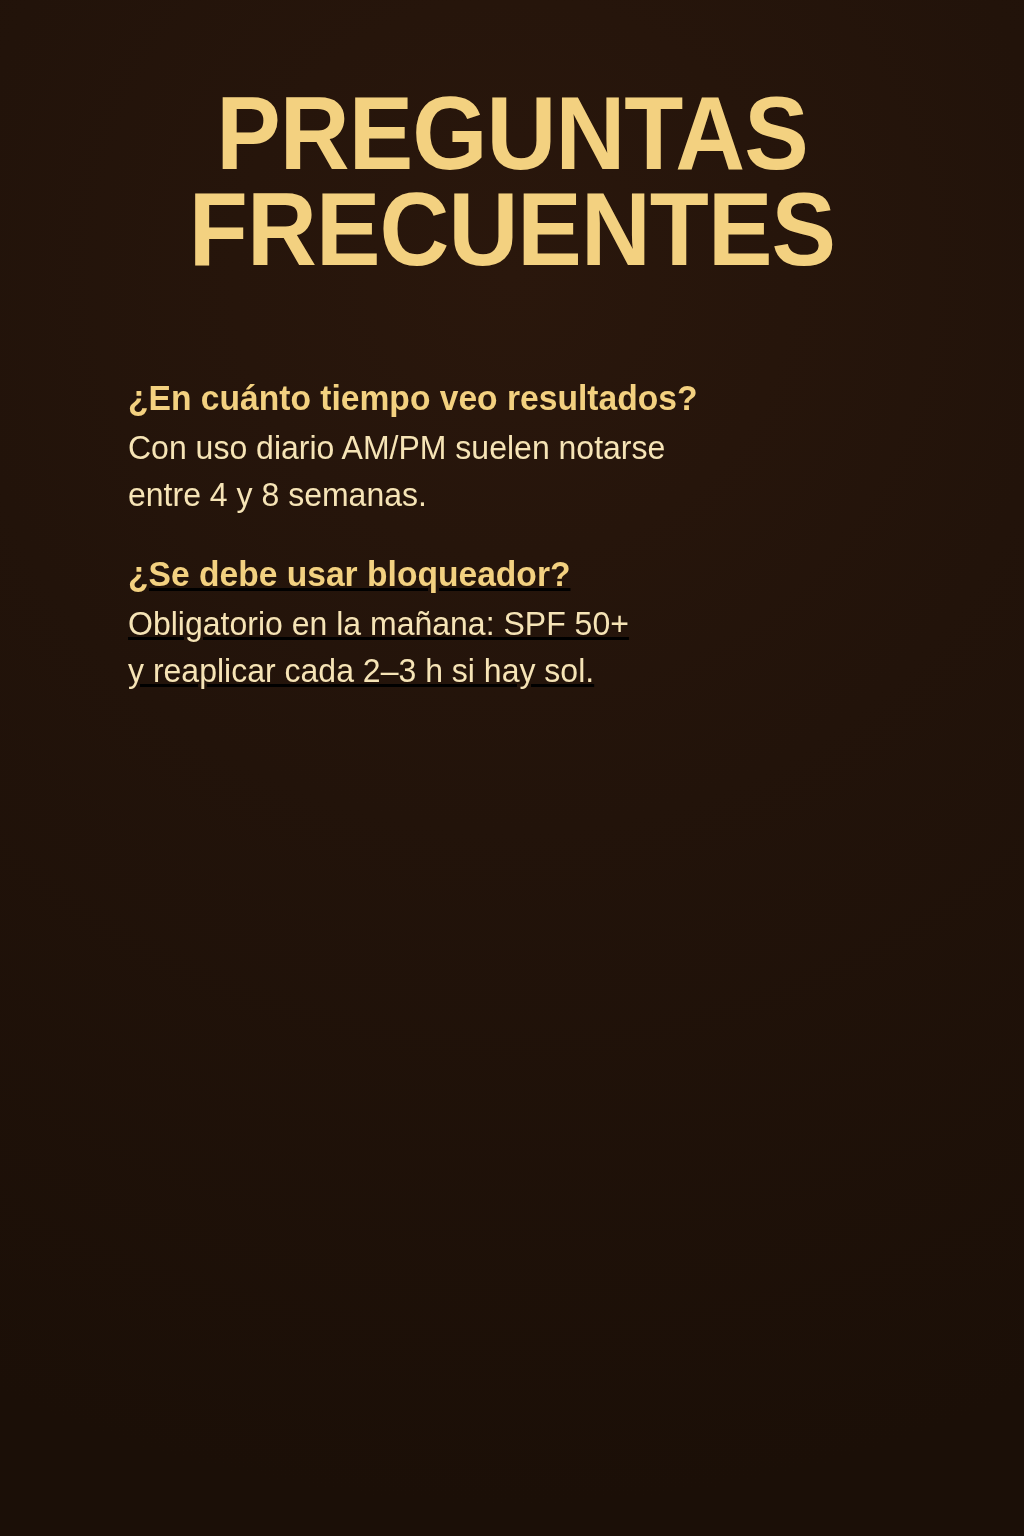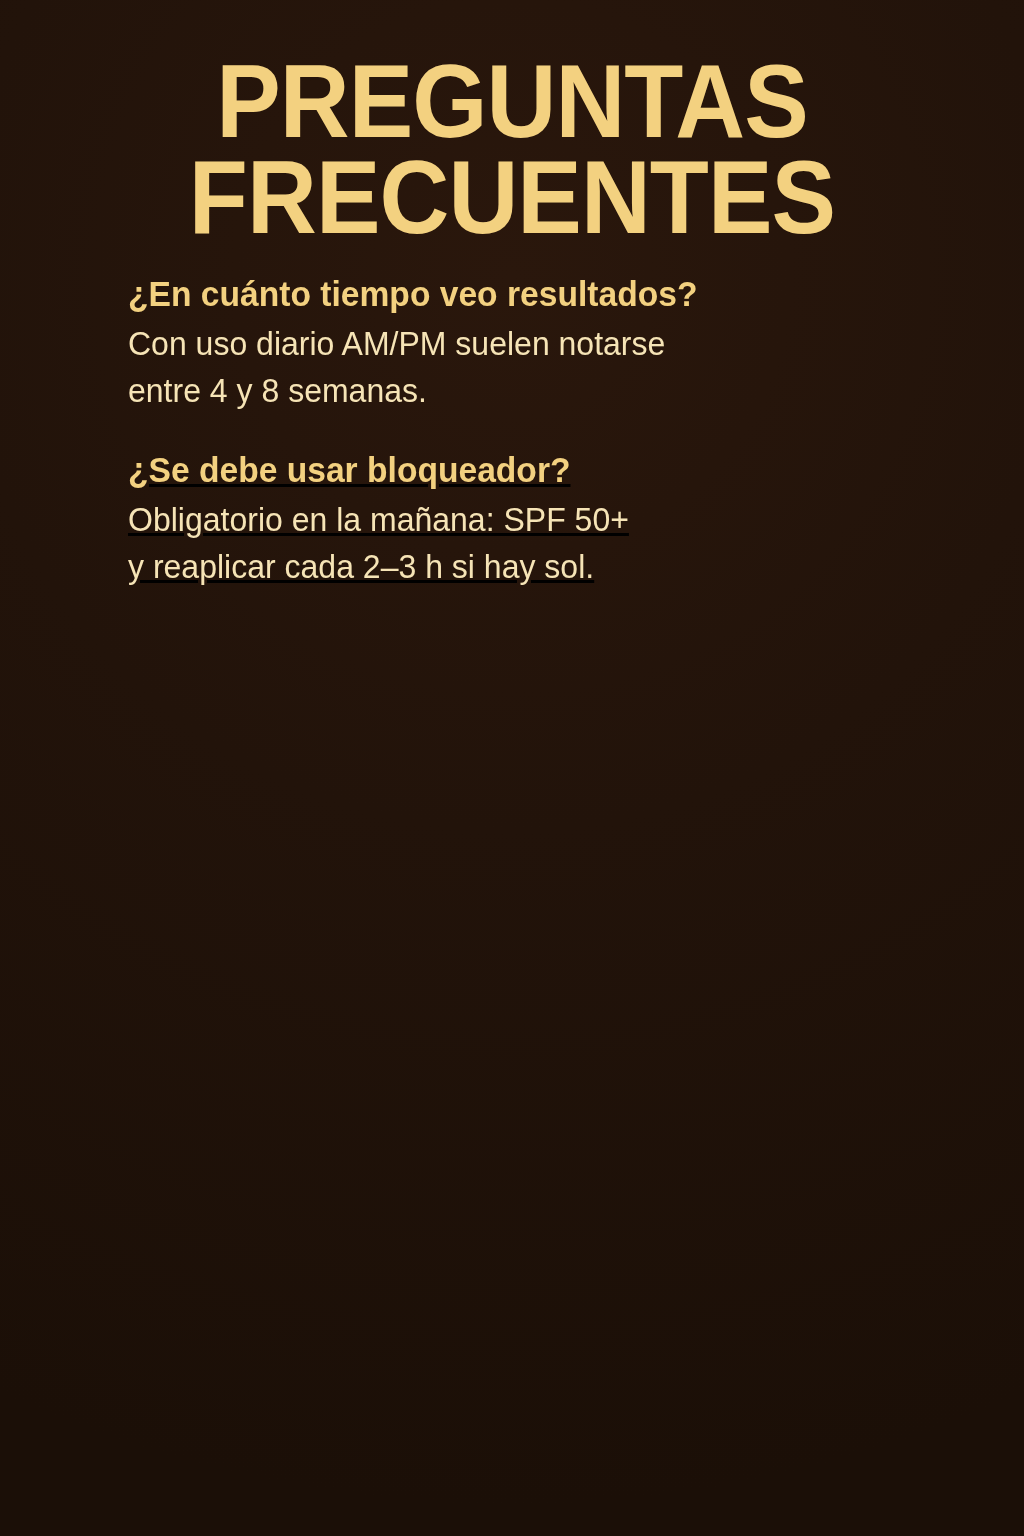--- a/index.html
+++ b/index.html
@@ -13,42 +13,42 @@
     font-family: "Liberation Sans", sans-serif;
     overflow: hidden;
   }
   .page {
     position: relative;
     width: 1024px;
     height: 1536px;
     background:
       radial-gradient(120% 80% at 50% 18%, #2a170c 0%, #22130a 45%, #1b0f07 100%);
     box-sizing: border-box;
-    padding: 44px 62px 40px 128px;
+    padding: 76px 62px 40px 128px;
   }
   .title {
     color: #f3d180;
     font-weight: 700;
     font-size: 104px;
     line-height: 0.92;
     letter-spacing: -1px;
     text-align: center;
     text-transform: uppercase;
     margin: 0 0 0 -66px;
     padding-top: 10px;
     font-stretch: condensed;
     transform: scaleX(0.93);
     transform-origin: center top;
   }
   .title .line {
     display: block;
     white-space: nowrap;
   }
   .faq-list {
-    margin-top: 28px;
+    margin-top: 100px;
   }
   .faq-item {
     margin-bottom: 34px;
   }
   .faq-item:last-child {
     margin-bottom: 0;
     text-decoration: underline;
   }
   .q {
     color: #f3d180;

